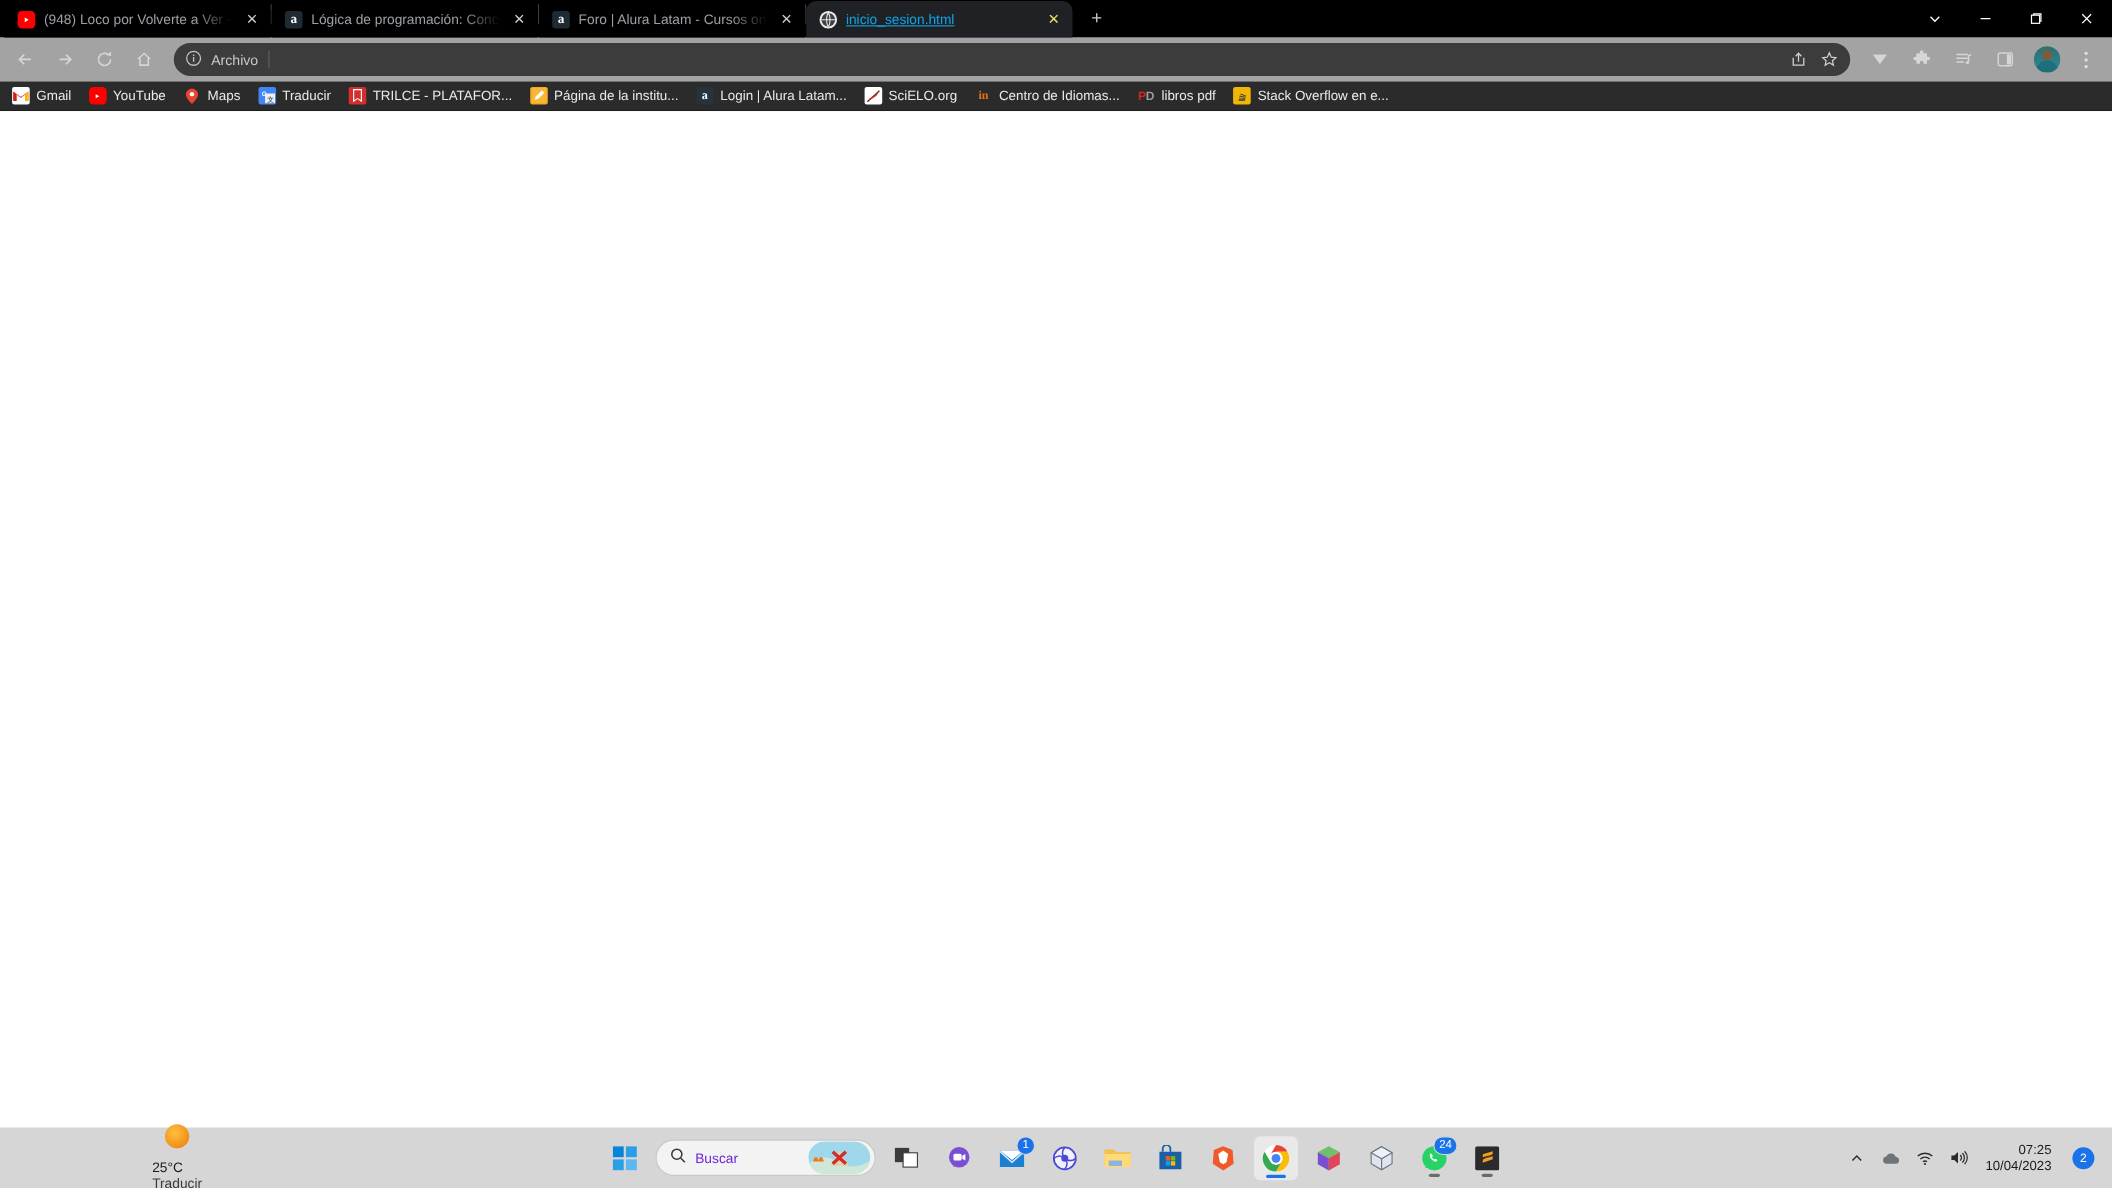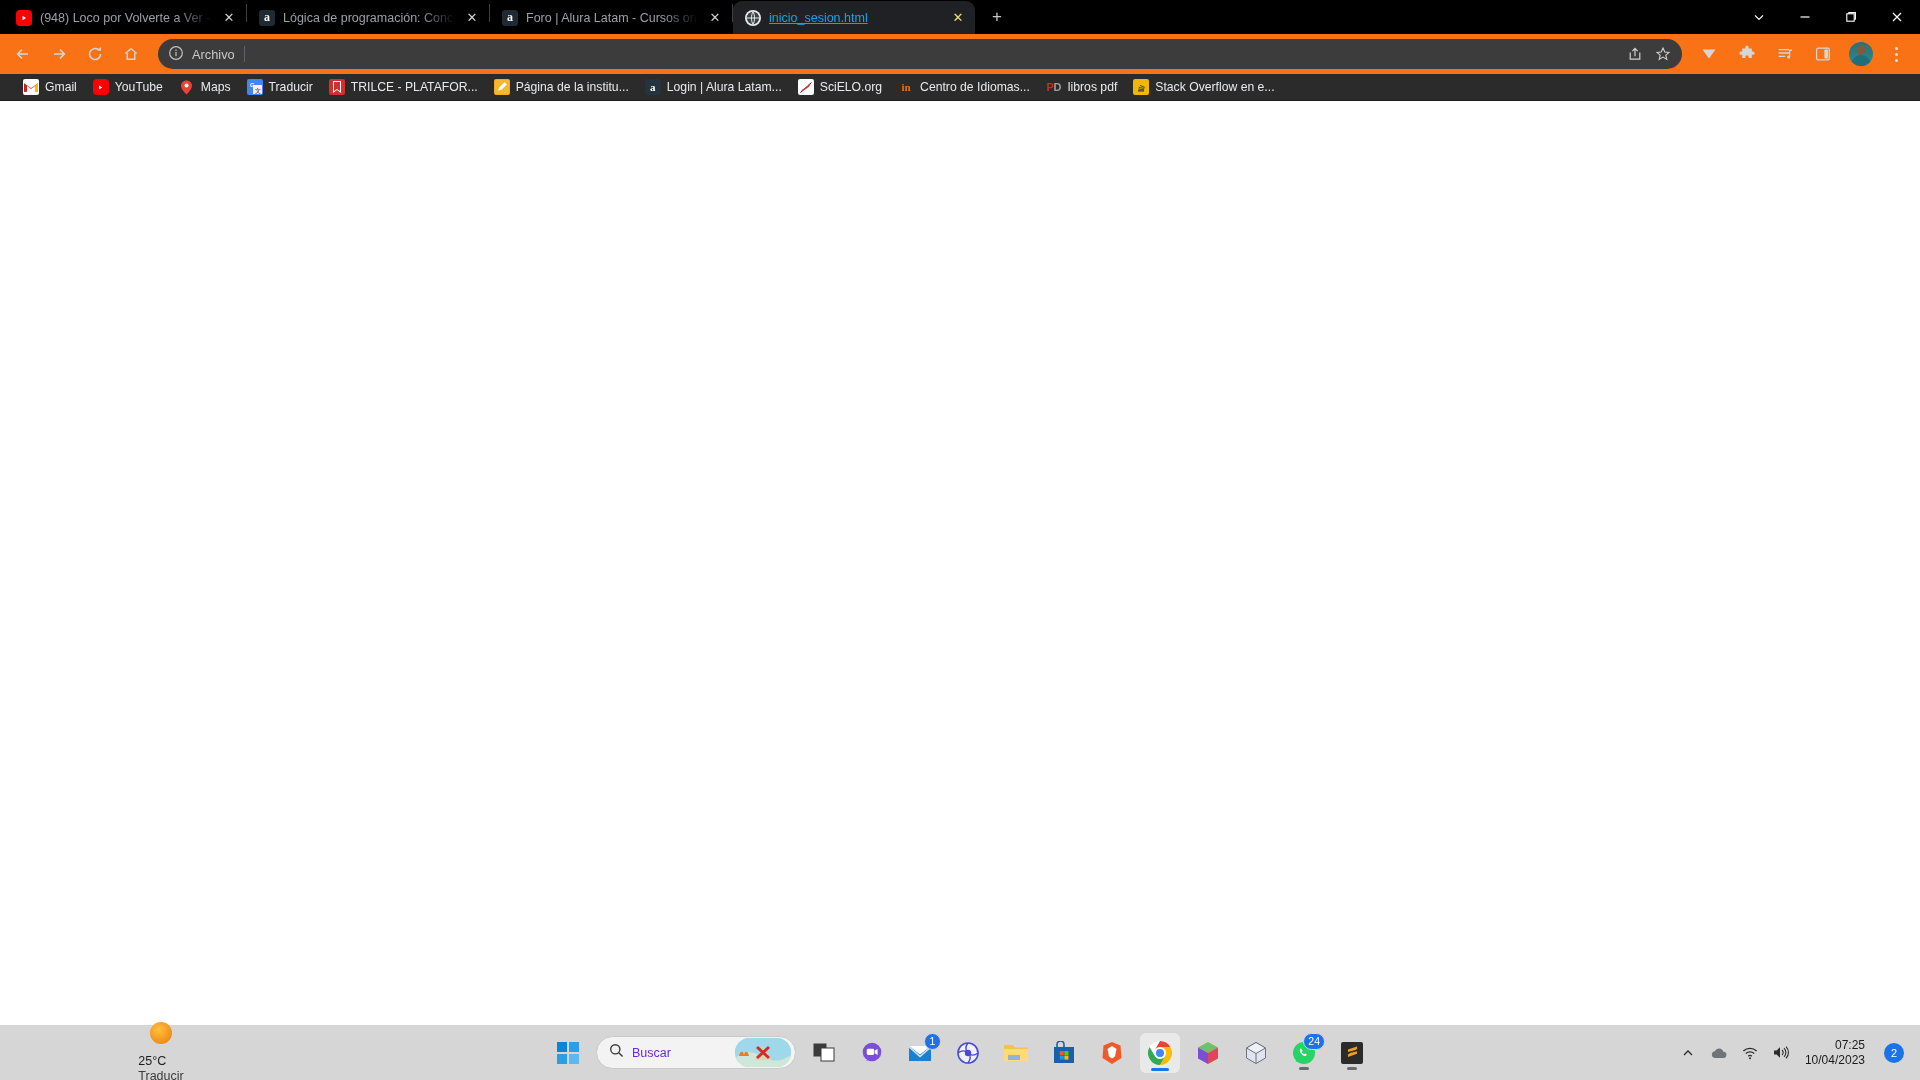--- a/index.html
+++ b/index.html
@@ -52,21 +52,21 @@
   }
   .wincontrols { position:absolute; right:0; top:0; height:33px; display:flex; align-items:center; }
   .wc {
     width:46px; height:33px; display:flex; align-items:center; justify-content:center;
     color:#e8eaed;
   }
   .wc svg { display:block; }
 
   
   .toolbar {
-    height:40px; background:#f97316; display:flex; align-items:center;
+    height:40px; background:#a3a3a3; display:flex; align-items:center;
     padding: 0 10px 0 6px; gap:2px;
   }
   .tb-btn {
     width:34px; height:34px; border-radius:50%;
     display:flex; align-items:center; justify-content:center; color:#d6d6d6;
     flex:0 0 auto;
   }
   .omnibox {
     flex:1 1 auto; height:30px; background:#3c3c3c; border-radius:16px;
     display:flex; align-items:center; padding: 0 6px 0 10px; margin: 0 8px;
@@ -89,21 +89,21 @@
     content:""; position:absolute; left:50%; bottom:0; transform:translateX(-50%);
     width:20px; height:11px; border-radius:10px 10px 0 0; background:#1f6f7a;
   }
   .kebab { width:28px; height:30px; display:flex; flex-direction:column; align-items:center;
            justify-content:center; gap:3px;}
   .kebab i { width:3px; height:3px; border-radius:50%; background:#e0e0e0; display:block;}
 
   
   .bookmarks {
     height:27px; background:#2b2b2b; display:flex; align-items:center;
-    padding-left:16px; gap:2px; border-bottom:1px solid #1d1d1d;
+    padding-left:4px; gap:2px; border-bottom:1px solid #1d1d1d;
   }
   .bm { display:flex; align-items:center; gap:6px; padding: 3px 7px; border-radius:4px;
         font-size:12.2px; color:#e8eaed; white-space:nowrap; }
   .bm .bm-ico { width:16px;height:16px;flex:0 0 16px;display:flex;align-items:center;justify-content:center;
                 font-size:10px; font-weight:bold; border-radius:2px; overflow:hidden; color:#fff;}
 
   
   .page { background:#fff; height: calc(1025px - 34px - 40px - 27px); padding: 8px; }
   .page p { font-family: "Liberation Serif", serif; font-size:16px; color:#000; line-height:1.1; }
   .page .p1 { margin: 15px 0 0 8px; }

